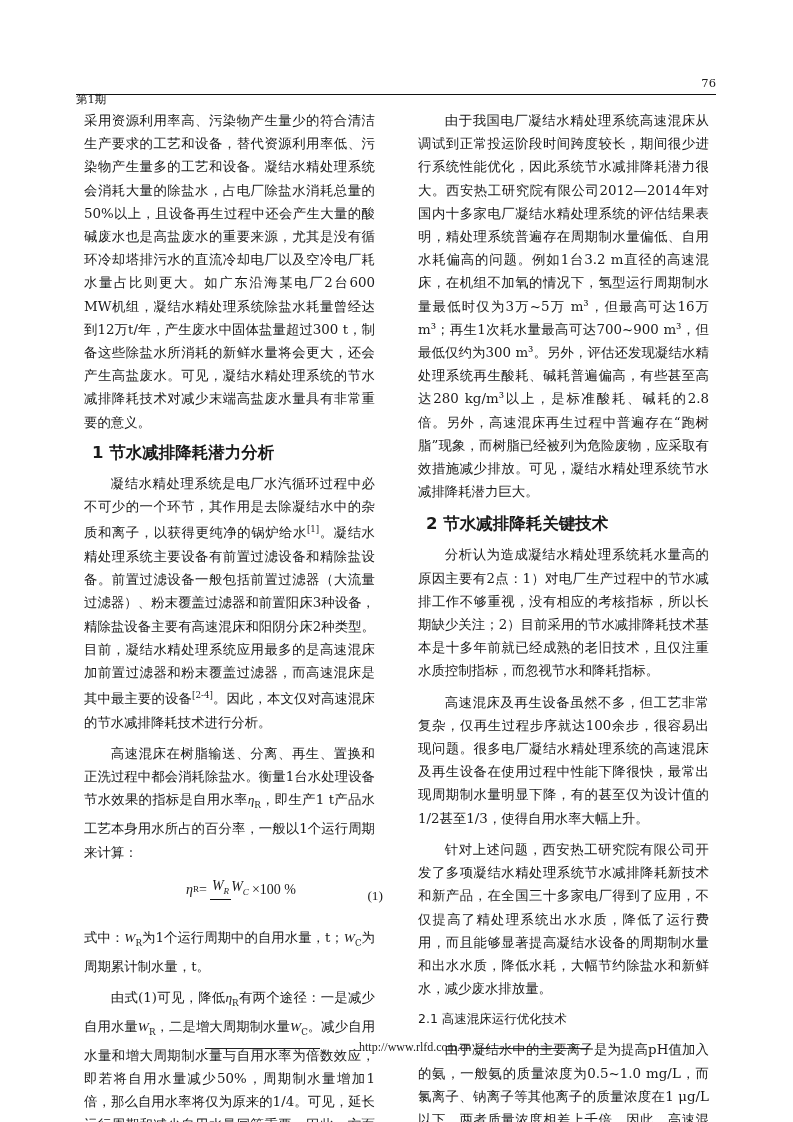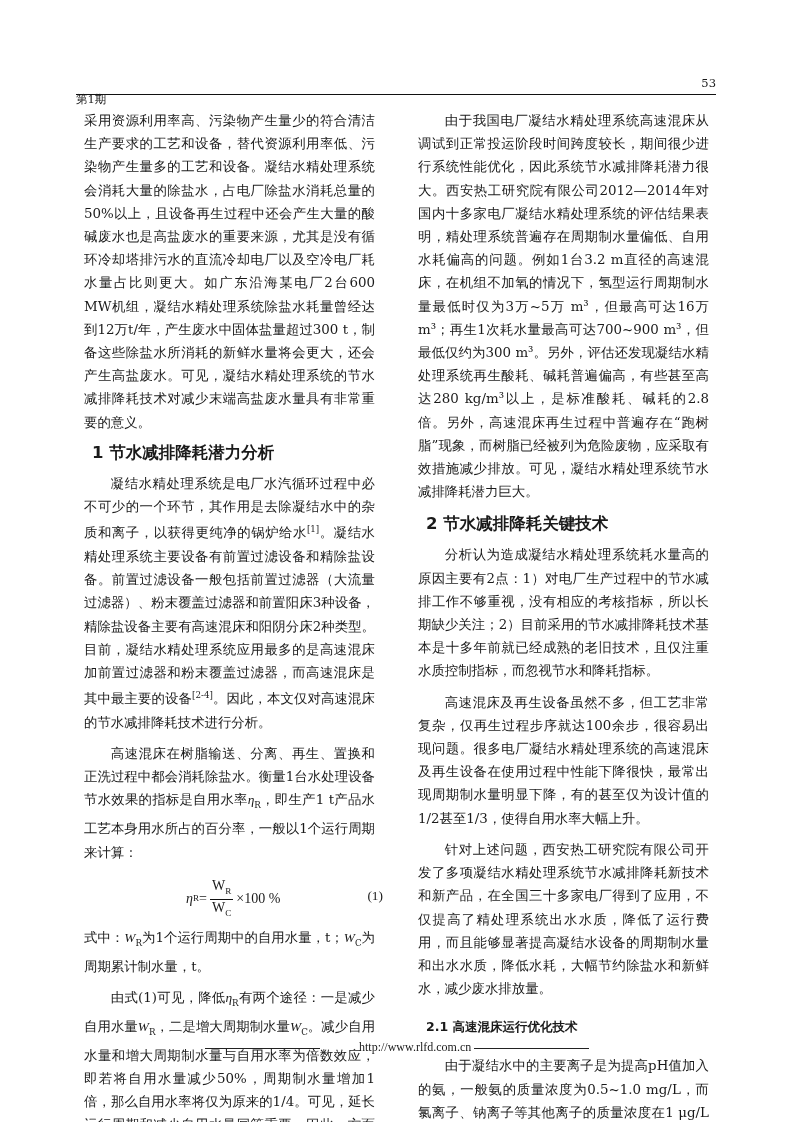--- a/index.html
+++ b/index.html
@@ -24,48 +24,48 @@
   .col.right { left: 410px; }
   .col p { margin: 8px; }
   .col p.indent { text-indent: 2em; }
   .sec {
     font-family: "DejaVu Sans", "Liberation Sans", sans-serif;
     font-weight: bold; font-size: 16.5px; line-height: 22px;
     margin: 6px 0 8px 16px;
   }
   .subsec {
     font-family: "DejaVu Sans", "Liberation Sans", sans-serif;
-    font-weight: bold; font-size: 12.5px; line-height: 22px;
-    margin: 16px;
+    font-weight: normal; font-size: 12.5px; line-height: 22px;
+    margin: 8px;
   }
   .eq {
     position: relative; height: 46px; margin: 0;
     font-family: "Liberation Serif", serif;
   }
   .eq .formula { position: absolute; left: 110px; top: 6px; display: flex; align-items: center; font-size: 14px; }
-  .eq .frac { display: inline-flex; flex-direction: column; align-items: center; margin: 0 3px; line-height: 16px; }
+  .eq .frac { display: inline-flex; flex-direction: row; align-items: center; margin: 0 3px; font-style: italic; line-height: 16px; }
   .eq .frac .num { border-bottom: 1px solid #111; padding: 0 2px; }
   .eq .eqno { position: absolute; right: 0; top: 12px; }
   .it { font-style: italic; font-family: "Liberation Serif", serif; }
   sub, sup { font-size: 0.65em; }
   .footer {
     position: absolute; top: 1040px; left: 0; width: 793px; height: 16px;
     font-family: "Liberation Serif", serif; font-size: 12px;
   }
   .footer .line { position: absolute; top: 8px; height: 1px; background: #222; width: 115px; }
   .footer .line.l { left: 205px; }
   .footer .line.r { left: 474px; }
   .footer .url { position: absolute; left: 340px; top: 0; margin-left: 19px; }
 </style>
 </head>
 <body>
 
 <div class="header">
   <span class="issue">第1期</span>
-  <span class="pageno">53</span>
+  <span class="pageno">76</span>
 </div>
 
 <div class="col left">
   <p>采用资源利用率高、污染物产生量少的符合清洁生产要求的工艺和设备，替代资源利用率低、污染物产生量多的工艺和设备。凝结水精处理系统会消耗大量的除盐水，占电厂除盐水消耗总量的50%以上，且设备再生过程中还会产生大量的酸碱废水也是高盐废水的重要来源，尤其是没有循环冷却塔排污水的直流冷却电厂以及空冷电厂耗水量占比则更大。如广东沿海某电厂2台600 MW机组，凝结水精处理系统除盐水耗量曾经达到12万t/年，产生废水中固体盐量超过300 t，制备这些除盐水所消耗的新鲜水量将会更大，还会产生高盐废水。可见，凝结水精处理系统的节水减排降耗技术对减少末端高盐废水量具有非常重要的意义。</p>
   <div class="sec">1  节水减排降耗潜力分析</div>
   <p class="indent"><span>凝结水精处理系统是电厂水汽循环过程中必不可少的一个环节，其作用是去除凝结水中的杂质和离子，以获得更纯净的锅炉给水</span><sup>[1]</sup><span>。凝结水精处理系统主要设备有前置过滤设备和精除盐设备。前置过滤设备一般包括前置过滤器（大流量过滤器）、粉末覆盖过滤器和前置阳床3种设备，精除盐设备主要有高速混床和阳阴分床2种类型。目前，凝结水精处理系统应用最多的是高速混床加前置过滤器和粉末覆盖过滤器，而高速混床是其中最主要的设备</span><sup>[2-4]</sup><span>。因此，本文仅对高速混床的节水减排降耗技术进行分析。</span></p>
   <p class="indent"><span>高速混床在树脂输送、分离、再生、置换和正洗过程中都会消耗除盐水。衡量1台水处理设备节水效果的指标是自用水率</span><span class="it">η</span><sub>R</sub><span>，即生产1 t产品水工艺本身用水所占的百分率，一般以1个运行周期来计算：</span></p>
   <div class="eq">
     <div class="formula">
       <span class="it">η</span>

